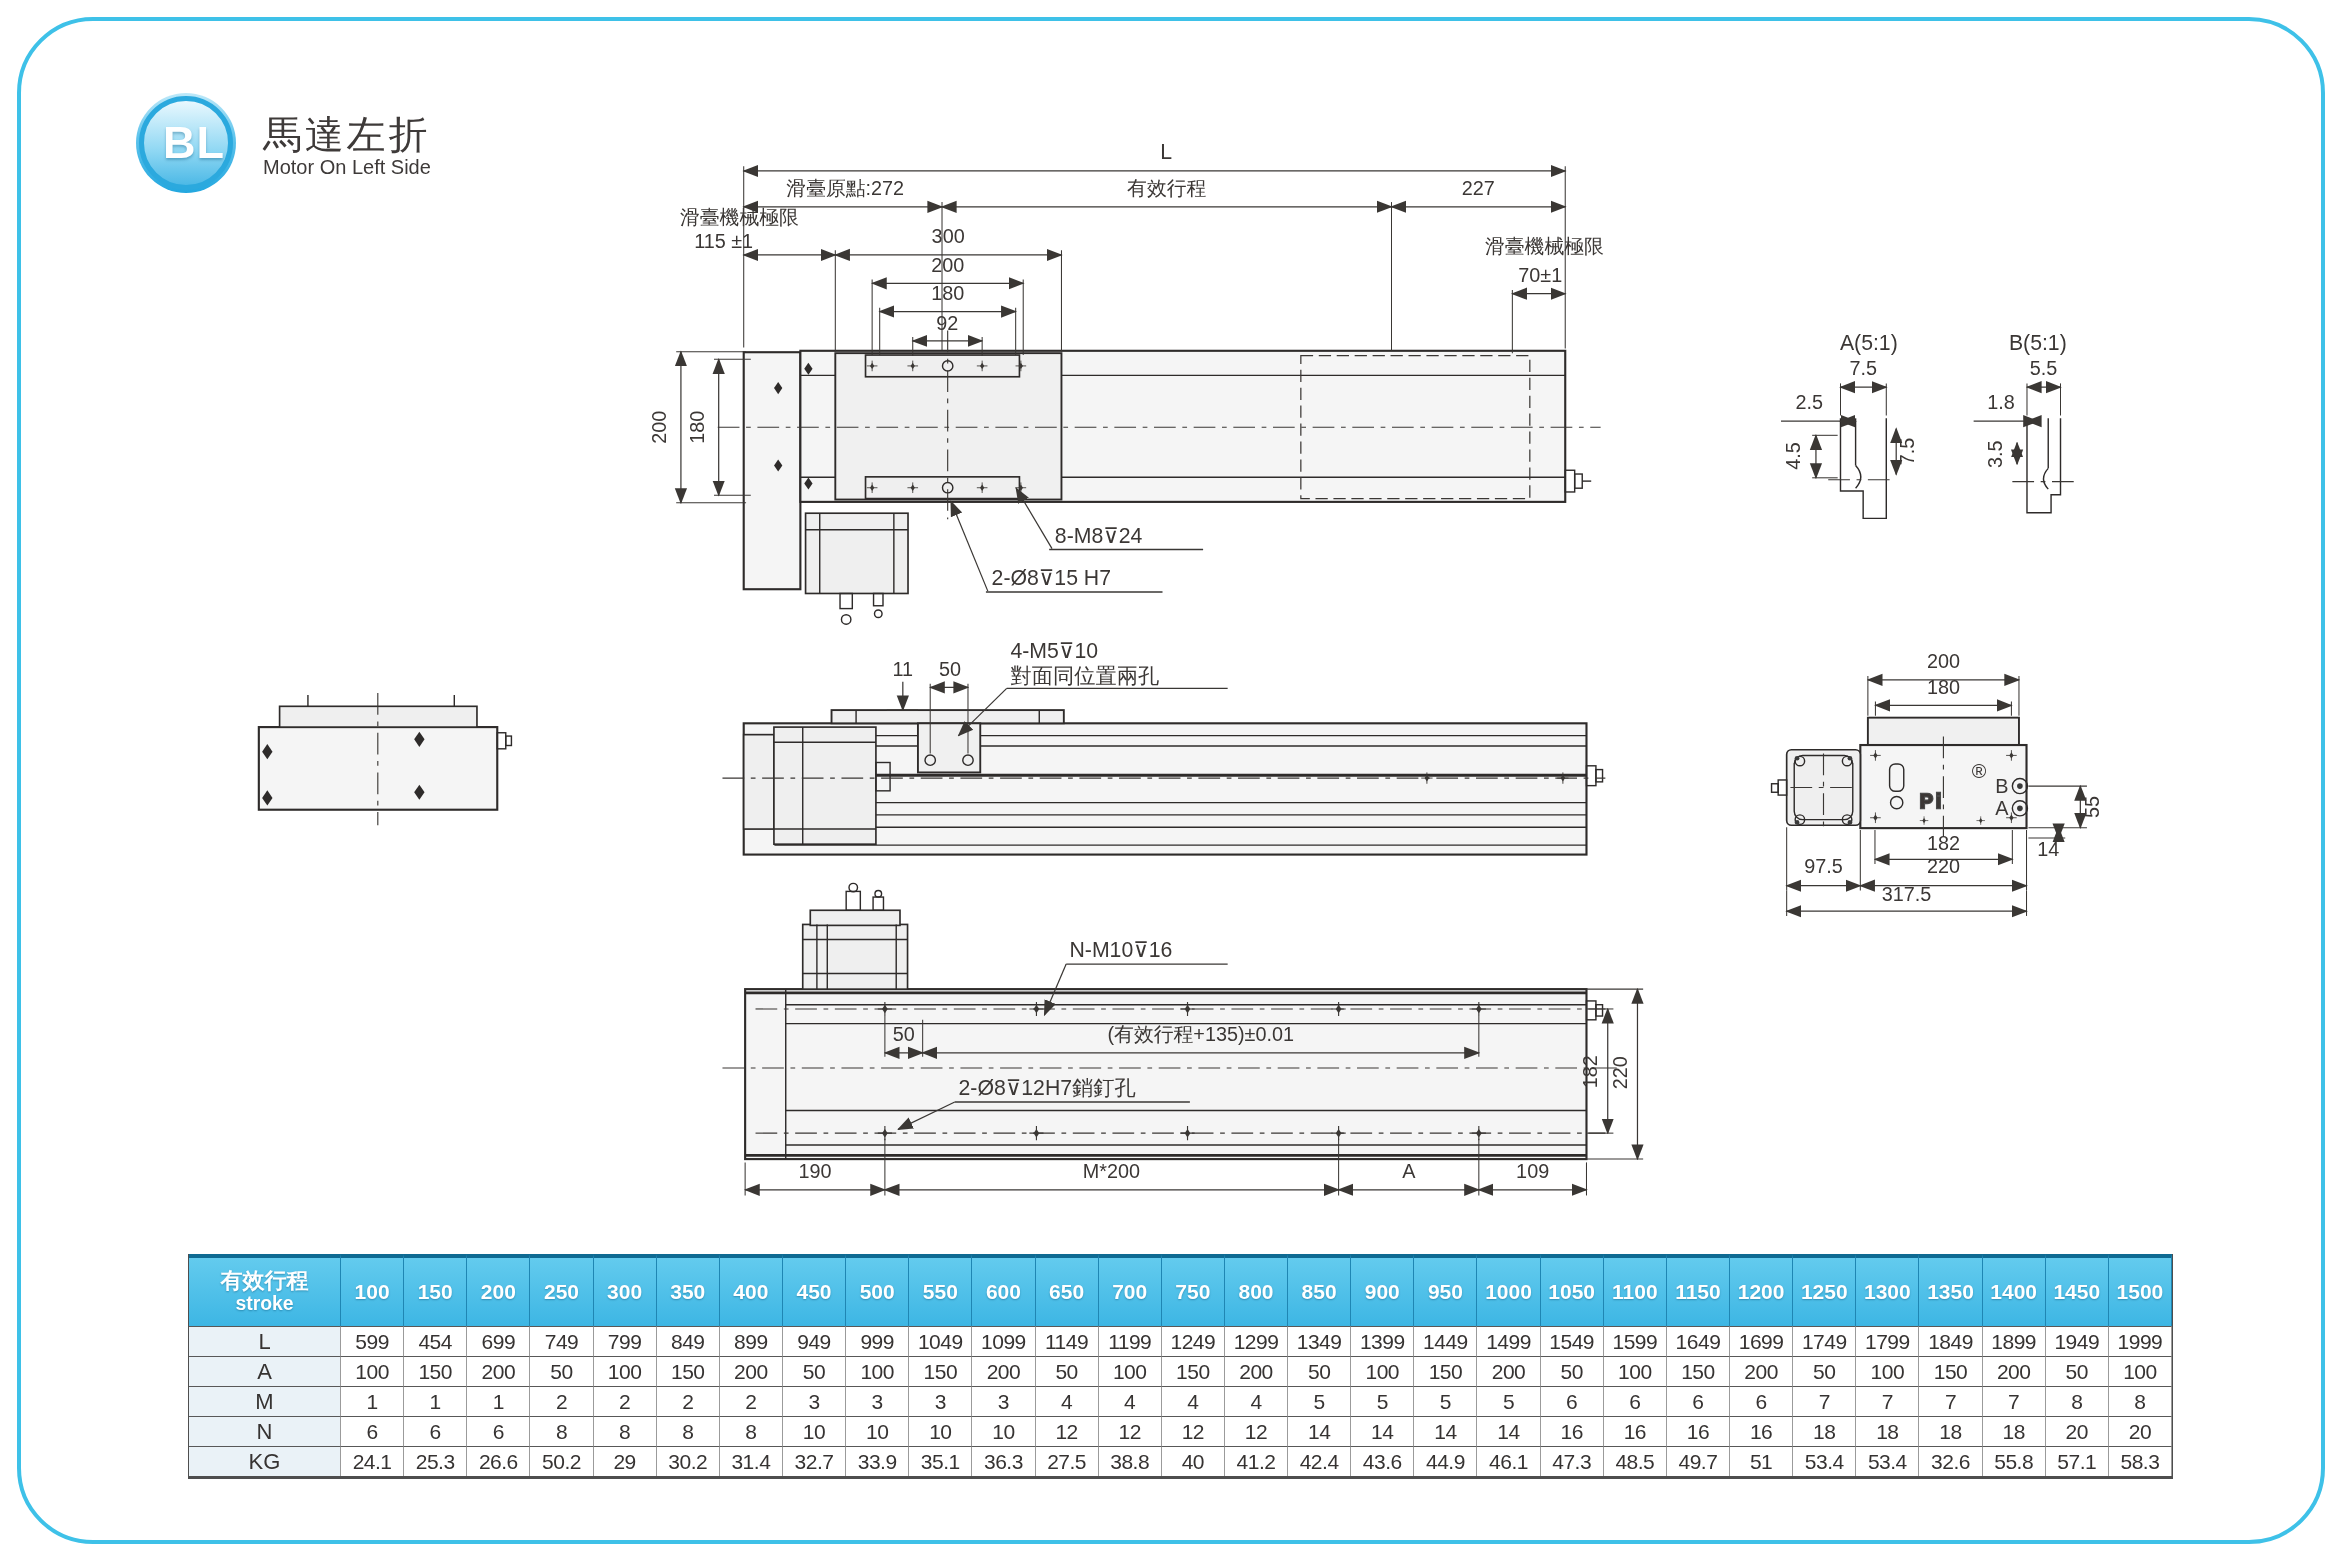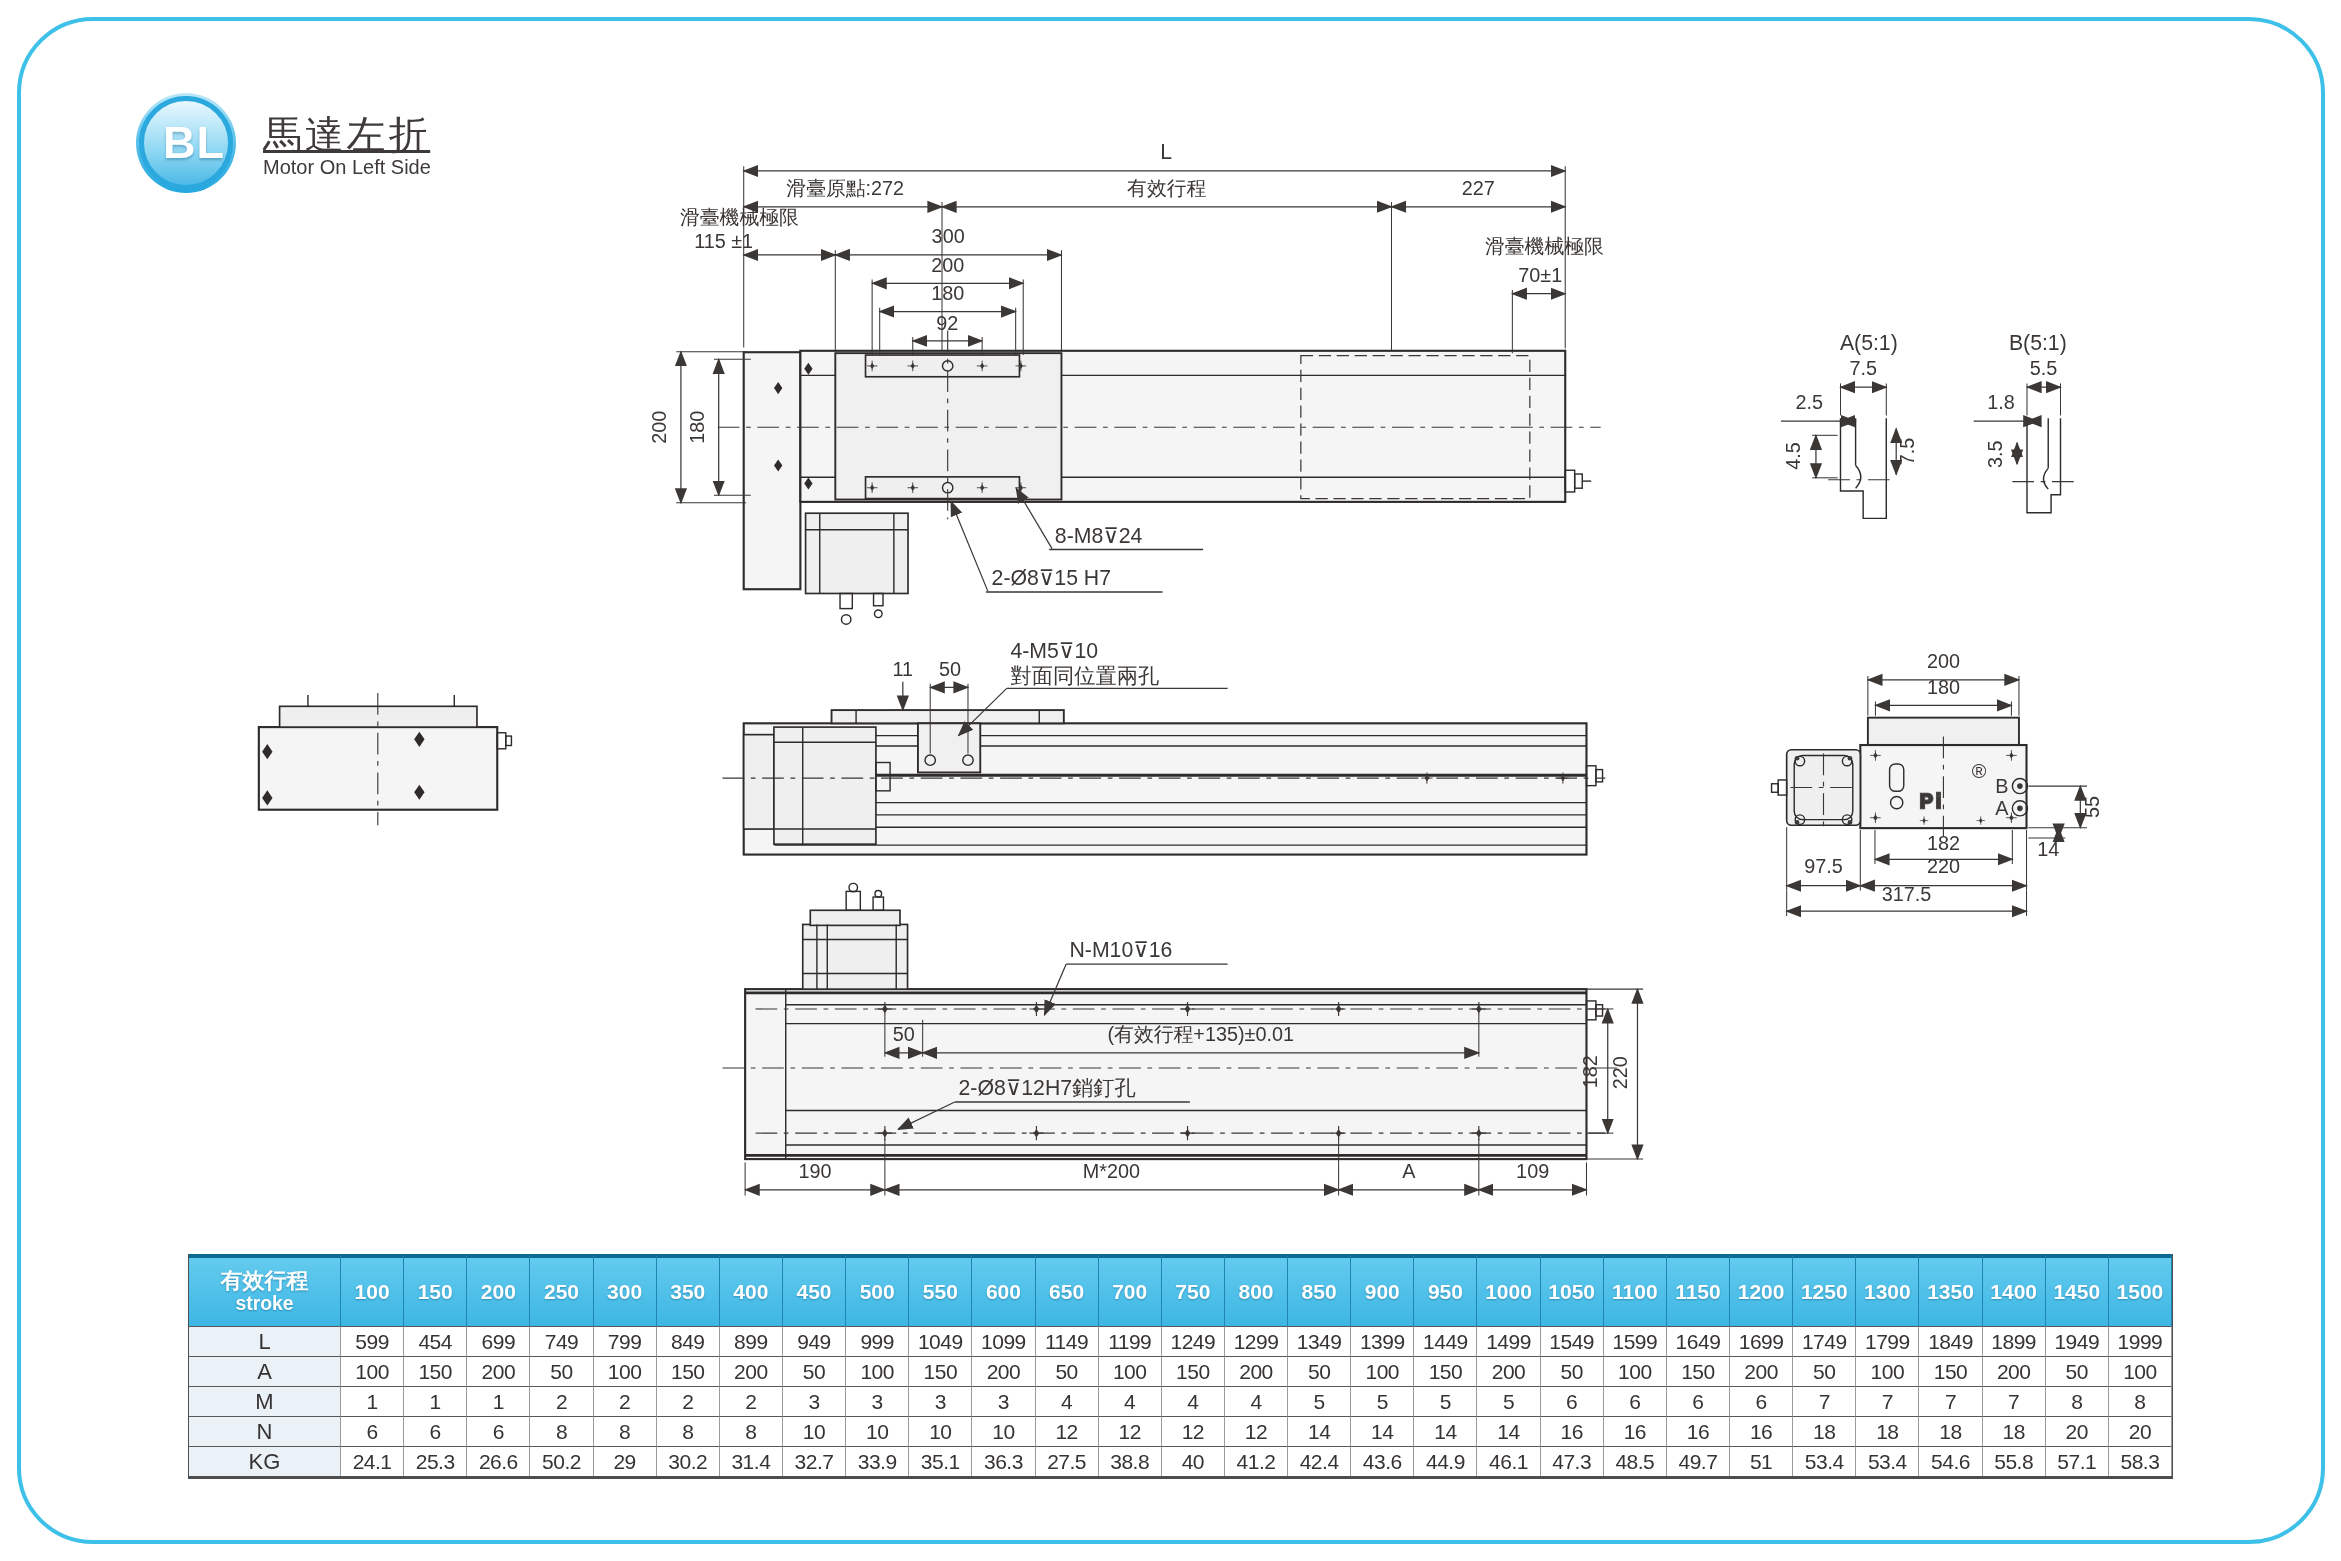--- a/index.html
+++ b/index.html
@@ -6,21 +6,21 @@
     font-family:"Liberation Sans","DejaVu Sans",sans-serif;position:relative;}
   .frame{position:absolute;left:17px;top:17px;right:17px;bottom:17px;border:4.2px solid #3ec1e8;border-radius:76px;}
   .badge{position:absolute;left:136px;top:93px;width:100px;height:100px;border-radius:50%;
     background:linear-gradient(180deg,#bfe9f9 0%,#5cc3ec 45%,#23a7df 100%);
     display:flex;align-items:center;justify-content:center;}
   .badge-inner{width:84px;height:84px;border-radius:50%;border:5.2px solid #2ba9de;
     background:linear-gradient(180deg,#e9f8fe 0%,#8ed7f3 60%,#4db9e6 100%);
     display:flex;align-items:center;justify-content:center;}
   .badge-txt{font-size:45px;font-weight:bold;color:#fff;letter-spacing:0.9px;
     text-shadow:0 1.9px 2.8px rgba(0,80,120,.35);margin-left:16px;}
-  .title-zh{position:absolute;left:263px;top:108px;font-size:39px;color:#3e3a39;letter-spacing:2.8px;text-decoration:underline;}
+  .title-zh{position:absolute;left:263px;top:108px;font-size:39px;color:#3e3a39;letter-spacing:2.8px;}
   .title-en{position:absolute;left:263px;top:156px;font-size:20px;color:#3e3a39;}
   svg.art{position:absolute;left:0;top:0;}
   .ln{stroke:#2e2b2a;stroke-width:3;fill:none;}
   .lt{stroke:#2e2b2a;stroke-width:6;fill:none;}
   .lf{fill:#f5f5f5;stroke:#2e2b2a;stroke-width:4.5;}
   .lf2{fill:#efefef;stroke:#2e2b2a;stroke-width:3.5;}
   .lf3{fill:#f0f0f0;stroke:#2e2b2a;stroke-width:4;}
   .dim{stroke:#3a3734;stroke-width:2.6;fill:none;}
   .ext{stroke:#3a3734;stroke-width:2.2;fill:none;}
   .cl{stroke:#3a3734;stroke-width:2.4;fill:none;stroke-dasharray:46 14 10 14;}
@@ -622,18 +622,18 @@
     <div class="td">42.4</div>
     <div class="td">43.6</div>
     <div class="td">44.9</div>
     <div class="td">46.1</div>
     <div class="td">47.3</div>
     <div class="td">48.5</div>
     <div class="td">49.7</div>
     <div class="td">51</div>
     <div class="td">53.4</div>
     <div class="td">53.4</div>
-    <div class="td">54.6</div>
+    <div class="td">32.6</div>
     <div class="td">55.8</div>
     <div class="td">57.1</div>
     <div class="td">58.3</div>
   </div>
 
 
 </body></html>

